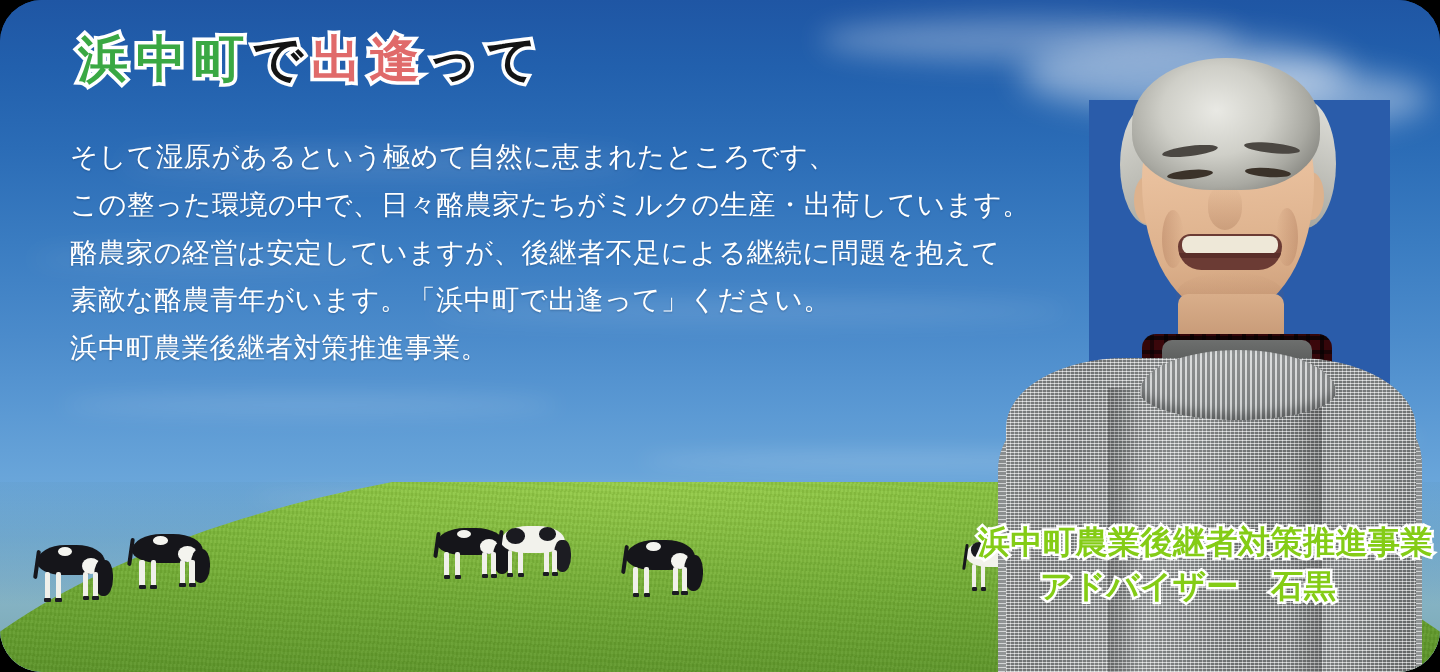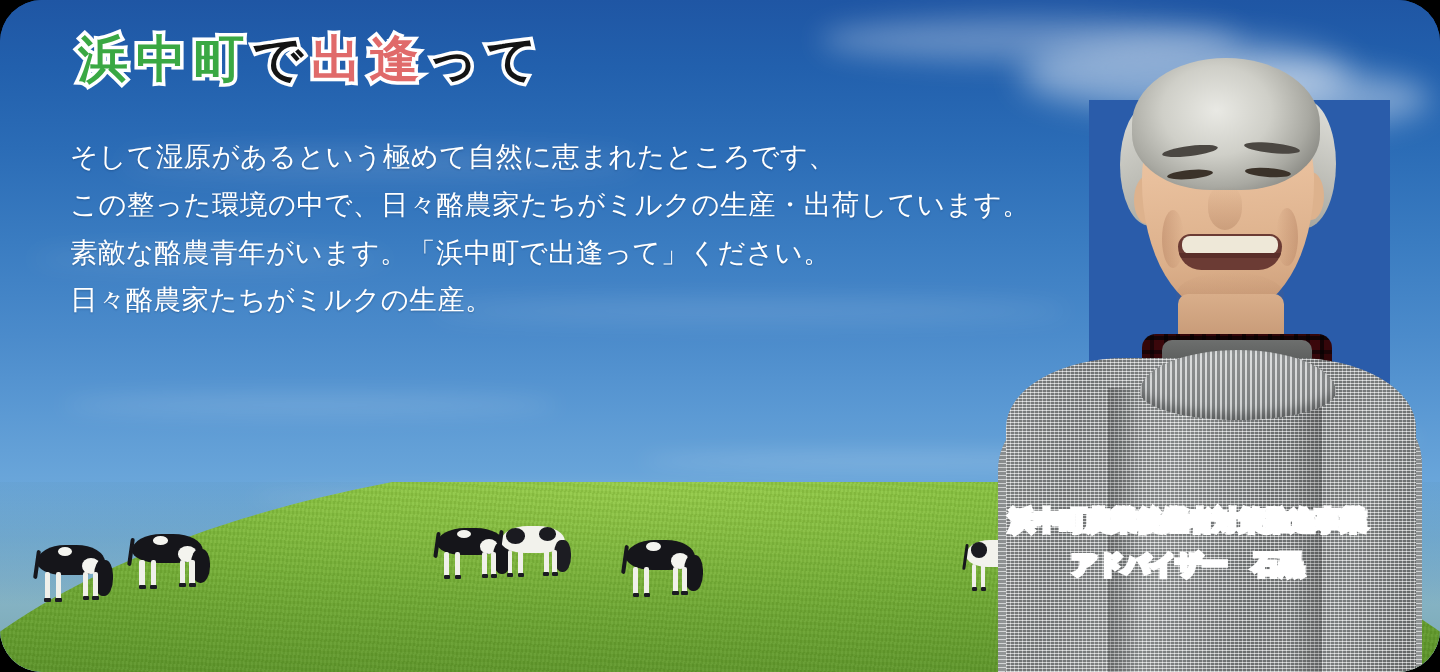--- a/index.html
+++ b/index.html
@@ -181,22 +181,22 @@
 
   .body-text{
     position:absolute;left:70px;top:133px;width:1000px;
     color:#ffffff;font-size:27.5px;line-height:47.8px;font-weight:400;
     letter-spacing:.4px;white-space:nowrap;
     text-shadow:0 1px 2px rgba(10,40,80,.32);
   }
   .body-text .ln{display:block;}
 
   .caption{
-    position:absolute;right:42px;top:498px;text-align:center;width:420px;
-    color:#ffffff;font-size:25px;line-height:44px;font-weight:600;letter-spacing:.5px;
+    position:absolute;right:42px;top:520px;text-align:center;width:420px;
+    color:#84cc16;font-size:32px;line-height:44px;font-weight:600;letter-spacing:.5px;
     -webkit-text-stroke:5px #ffffff;paint-order:stroke fill;
   }
   .caption .ln{display:block;white-space:nowrap;}
 </style>
 </head>
 <body>
 
 <div id="stage">
 
   <div class="sky"></div>
@@ -341,22 +341,23 @@
     <div class="sweater-shadeL"></div>
     <div class="sweater-shadeR"></div>
     <div class="sweater-neck"></div>
   </div>
 
   <div class="title" id="poster-title"><span class="t-green">浜中町</span><span class="t-black">で</span><span class="t-red">出逢</span><span class="t-black">って</span></div>
 
   <div class="body-text" id="poster-body">
       <span class="ln">そして湿原があるという極めて自然に恵まれたところです、</span>
       <span class="ln">この整った環境の中で、日々酪農家たちがミルクの生産・出荷しています。</span>
+      <span class="ln">酪農家の経営は安定していますが、後継者不足による継続に問題を抱えて</span>
       <span class="ln">素敵な酪農青年がいます。「浜中町で出逢って」ください。</span>
-      <span class="ln">日々酪農家たちがミルクの生産。</span>
+      <span class="ln">浜中町農業後継者対策推進事業。</span>
     </div>
 
   <div class="caption" id="poster-caption">
       <span class="ln">浜中町農業後継者対策推進事業</span>
       <span class="ln">アドバイザー　石黒</span>
     </div>
 
 </div>
 
 </body></html>

